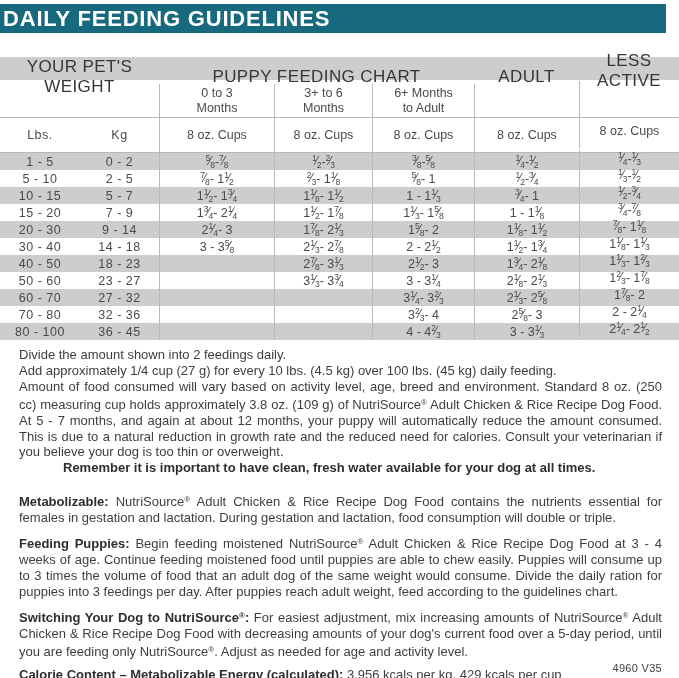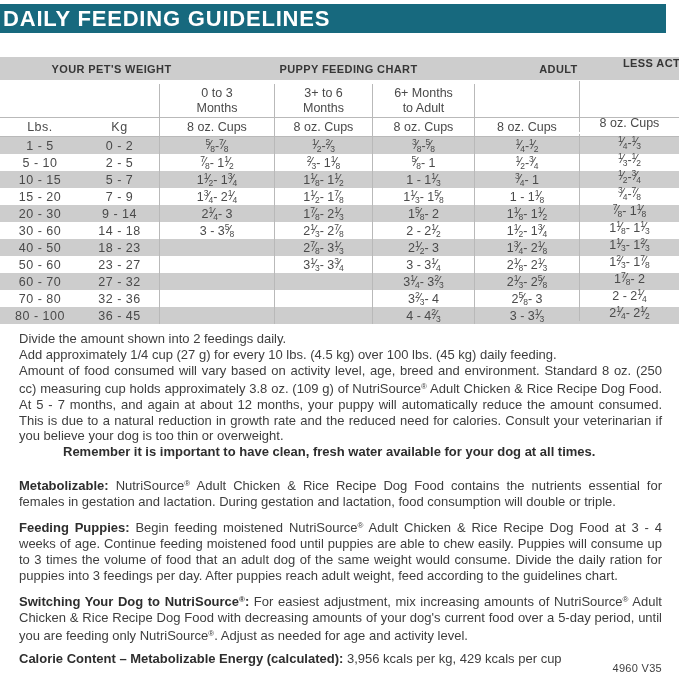--- a/index.html
+++ b/index.html
@@ -15,30 +15,30 @@
 
   
   .title-bar{margin-top:4px;width:666px;height:29px;background:var(--teal);display:flex;align-items:center;}
   .title-bar h1{color:#fff;font-size:22px;font-weight:bold;letter-spacing:0.8px;padding-left:3px;white-space:nowrap;}
 
   
   .ftable{margin-top:24px;width:679px;font-size:12.5px;color:#4a4a4a;}
   .grid{display:grid;grid-template-columns:80px 79px 115px 98px 102px 105px 100px;}
   .cell{display:flex;align-items:center;justify-content:center;text-align:center;}
 
-  .band{background:var(--rowgray);height:23px;font-weight:bold;color:#363636;font-size:11px;letter-spacing:0.4px;padding-left:32px;}
+  .band{background:var(--rowgray);height:23px;font-weight:normal;color:#363636;font-size:17px;letter-spacing:0.4px;}
   .band .gh-weight{grid-column:1 / span 2;}
   .band .gh-puppy{grid-column:3 / span 3;}
   .band .gh-adult{grid-column:6;}
   .band .gh-less{grid-column:7;position:relative;top:-6px;}
   .band-spacer{height:4px;background:#fff;}
 
   .months{height:33px;font-size:12.5px;color:#4a4a4a;}
   .months .cell{white-space:pre-line;line-height:1.15;}
-  .units{height:20px;border-top:1px solid var(--border);border-bottom:1px solid var(--border);}
+  .units{height:36px;border-top:1px solid var(--border);border-bottom:1px solid var(--border);}
   .trow{height:17px;}
   .trow.gray{background:var(--rowgray);}
   .col3,.col4,.col5,.col6,.col7{border-left:1px solid var(--border);}
   .col7 .raise,.col7.cell{position:relative;top:-3px;}
   .units .col7{top:-4px;}
   .wcell{letter-spacing:0.5px;}
 
   
   .fr{white-space:nowrap;}
   .fr sup{font-size:8.5px;vertical-align:4px;}
@@ -133,21 +133,21 @@
         <div class="grid trow gray">
           <div class="cell col1 wcell">20 - 30</div>
           <div class="cell col2 wcell">9 - 14</div>
           <div class="cell col3">2 <span class="fr"><sup>1</sup><span class="sl">⁄</span><sub>4</sub></span> - 3</div>
           <div class="cell col4">1 <span class="fr"><sup>7</sup><span class="sl">⁄</span><sub>8</sub></span> - 2 <span class="fr"><sup>1</sup><span class="sl">⁄</span><sub>3</sub></span></div>
           <div class="cell col5">1 <span class="fr"><sup>5</sup><span class="sl">⁄</span><sub>8</sub></span> - 2</div>
           <div class="cell col6">1 <span class="fr"><sup>1</sup><span class="sl">⁄</span><sub>8</sub></span> - 1 <span class="fr"><sup>1</sup><span class="sl">⁄</span><sub>2</sub></span></div>
           <div class="cell col7"><span class="fr"><sup>7</sup><span class="sl">⁄</span><sub>8</sub></span> - 1 <span class="fr"><sup>1</sup><span class="sl">⁄</span><sub>8</sub></span></div>
         </div>
         <div class="grid trow white">
-          <div class="cell col1 wcell">30 - 60</div>
+          <div class="cell col1 wcell">30 - 40</div>
           <div class="cell col2 wcell">14 - 18</div>
           <div class="cell col3">3 - 3 <span class="fr"><sup>5</sup><span class="sl">⁄</span><sub>8</sub></span></div>
           <div class="cell col4">2 <span class="fr"><sup>1</sup><span class="sl">⁄</span><sub>3</sub></span> - 2 <span class="fr"><sup>7</sup><span class="sl">⁄</span><sub>8</sub></span></div>
           <div class="cell col5">2 - 2 <span class="fr"><sup>1</sup><span class="sl">⁄</span><sub>2</sub></span></div>
           <div class="cell col6">1 <span class="fr"><sup>1</sup><span class="sl">⁄</span><sub>2</sub></span> - 1 <span class="fr"><sup>3</sup><span class="sl">⁄</span><sub>4</sub></span></div>
           <div class="cell col7">1 <span class="fr"><sup>1</sup><span class="sl">⁄</span><sub>8</sub></span> - 1 <span class="fr"><sup>1</sup><span class="sl">⁄</span><sub>3</sub></span></div>
         </div>
         <div class="grid trow gray">
           <div class="cell col1 wcell">40 - 50</div>
           <div class="cell col2 wcell">18 - 23</div>

